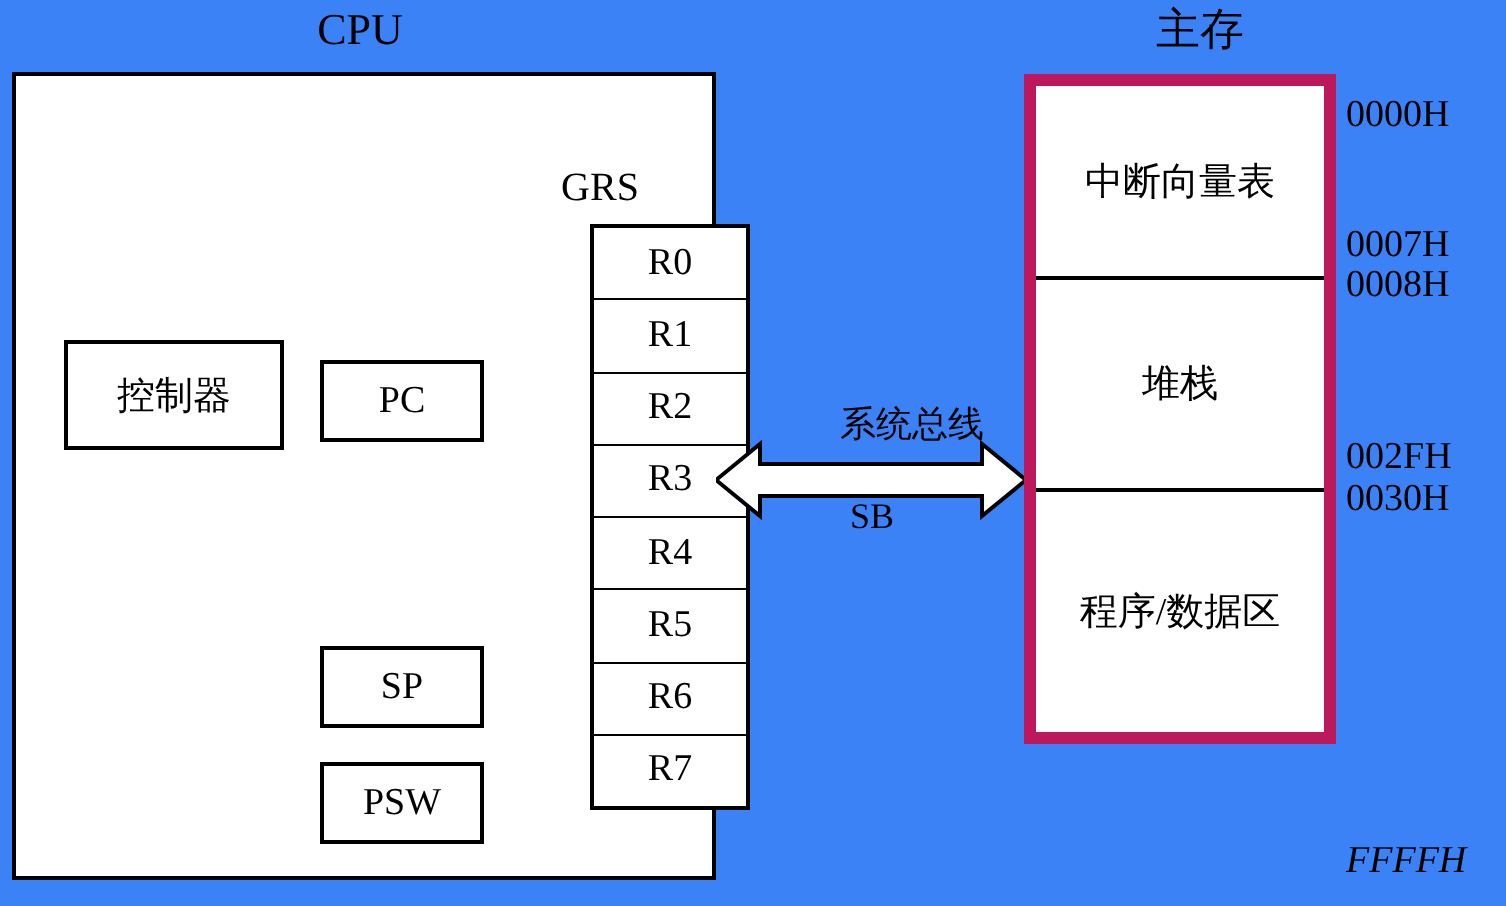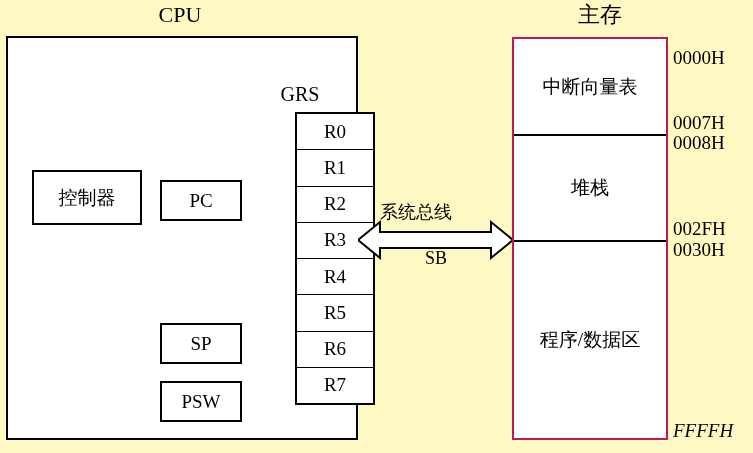--- a/index.html
+++ b/index.html
@@ -8,21 +8,21 @@
     background: #ffffff;
   }
   body {
     font-family: "Liberation Serif", "DejaVu Serif", serif;
     color: #000000;
   }
   #canvas {
     position: relative;
     width: 753px;
     height: 453px;
-    background: #fef9c3;
+    background: #3b82f6;
     overflow: hidden;
   }
   .lbl {
     position: absolute;
     white-space: nowrap;
     line-height: 1;
   }
   
   .title {
     font-size: 22px;
@@ -104,39 +104,39 @@
     position: absolute;
     left: 358px;
     top: 216px;
     width: 155px;
     height: 48px;
   }
   #bus-label-top {
     left: 380px;
     top: 203px;
     width: 112px;
-    text-align: left;
+    text-align: right;
     font-size: 18px;
   }
   #bus-label-bottom {
     left: 380px;
     top: 249px;
     width: 112px;
     text-align: center;
     font-size: 18px;
   }
 
   
   #mem-box {
     position: absolute;
     left: 512px;
     top: 37px;
     width: 156px;
-    height: 403px;
-    border: 2px solid #be185d;
+    height: 335px;
+    border: 6px solid #be185d;
     box-sizing: border-box;
     background: #fff;
     display: flex;
     flex-direction: column;
   }
   .mem-seg {
     border-bottom: 2px solid #000;
     display: flex;
     align-items: center;
     justify-content: center;

